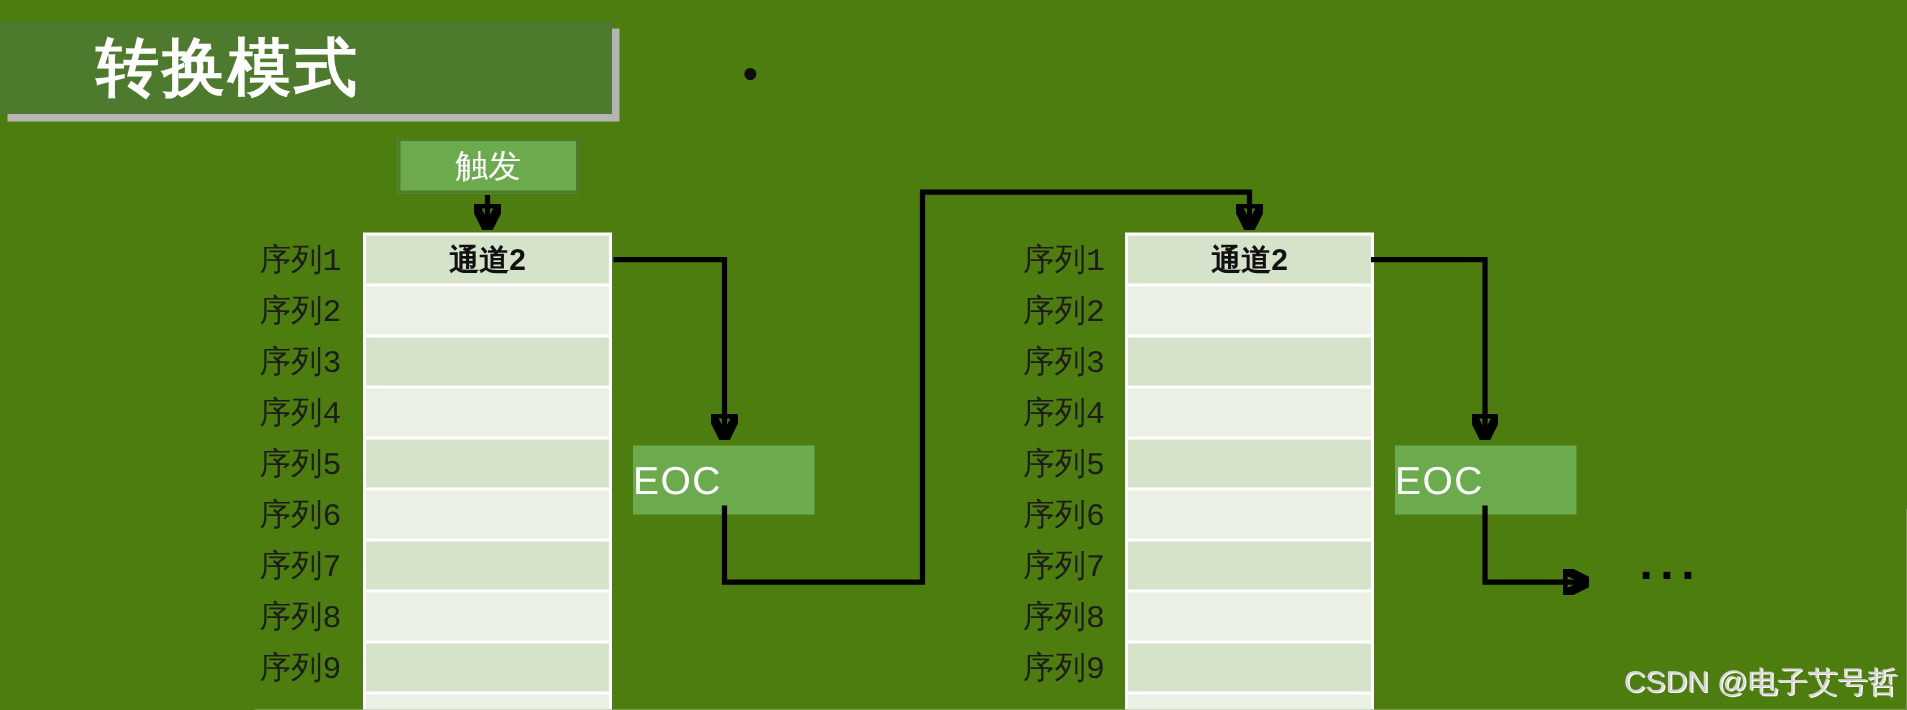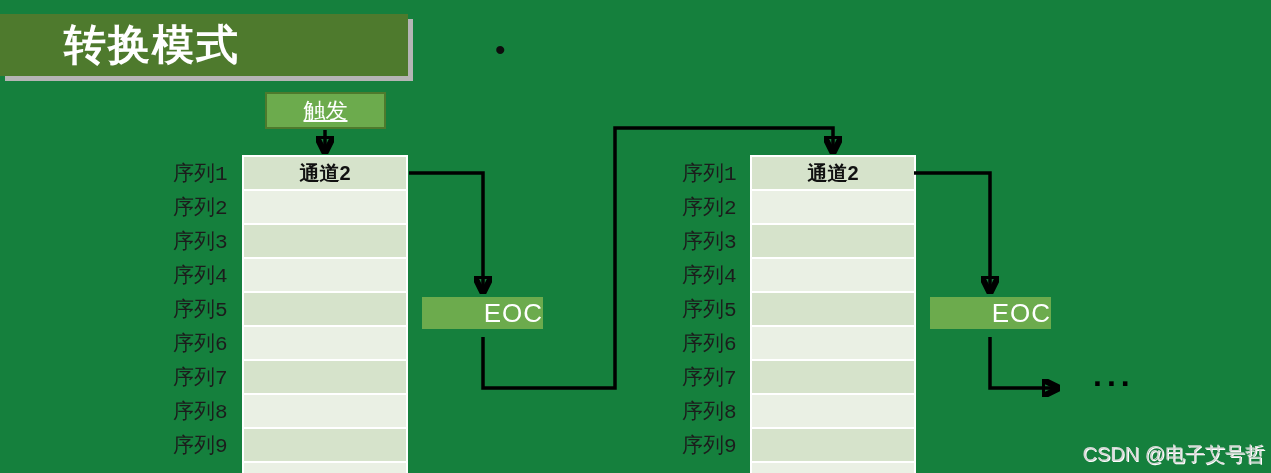--- a/index.html
+++ b/index.html
@@ -1,19 +1,19 @@
 <!DOCTYPE html>
 <html><head>
 <meta charset="utf-8">
 <style>
   html,body{margin:0;padding:0;}
   body{font-family:"Liberation Sans","DejaVu Sans",sans-serif;}
   #stage{
     position:relative;width:1271px;height:473px;
-    background:#15803d;overflow:hidden;
+    background:#4d7c0f;overflow:hidden;
   }
   
   .banner{
     position:absolute;left:0;top:14px;width:408px;height:62px;
     background:#4e7a2d;box-shadow:5px 5px 0 #b5b5b5;
     color:#ffffff;font-size:42px;font-weight:bold;
     line-height:62px;padding-left:64px;box-sizing:border-box;
     letter-spacing:2px;
   }
   
@@ -21,26 +21,26 @@
     position:absolute;left:495px;top:33px;
     display:flex;align-items:center;
     color:#0d0d0d;font-size:34px;
   }
   .bullet-dot{font-size:30px;margin-right:28px;}
   
   .trigger-box{
     position:absolute;left:265px;top:92px;width:121px;height:37px;
     background:#6cab4d;border:2px solid #4e7a2d;box-sizing:border-box;
     display:flex;align-items:center;justify-content:center;
-    color:#ffffff;font-size:22px;text-decoration:underline;
+    color:#ffffff;font-size:22px;
   }
   .eoc-box{
-    position:absolute;top:297px;width:121px;height:32px;
+    position:absolute;top:297px;width:121px;height:46px;
     background:#6cab4d;
-    display:flex;align-items:center;justify-content:flex-end;
+    display:flex;align-items:center;justify-content:flex-start;
     color:#ffffff;font-size:26px;letter-spacing:1px;
   }
   .eoc-left{left:422px;}
   .eoc-right{left:930px;}
   
   .labels{
     position:absolute;top:157px;display:flex;flex-direction:column;font-family:Liberation Mono, monospace;
   }
   .labels-left{left:173px;}
   .labels-right{left:682px;}

